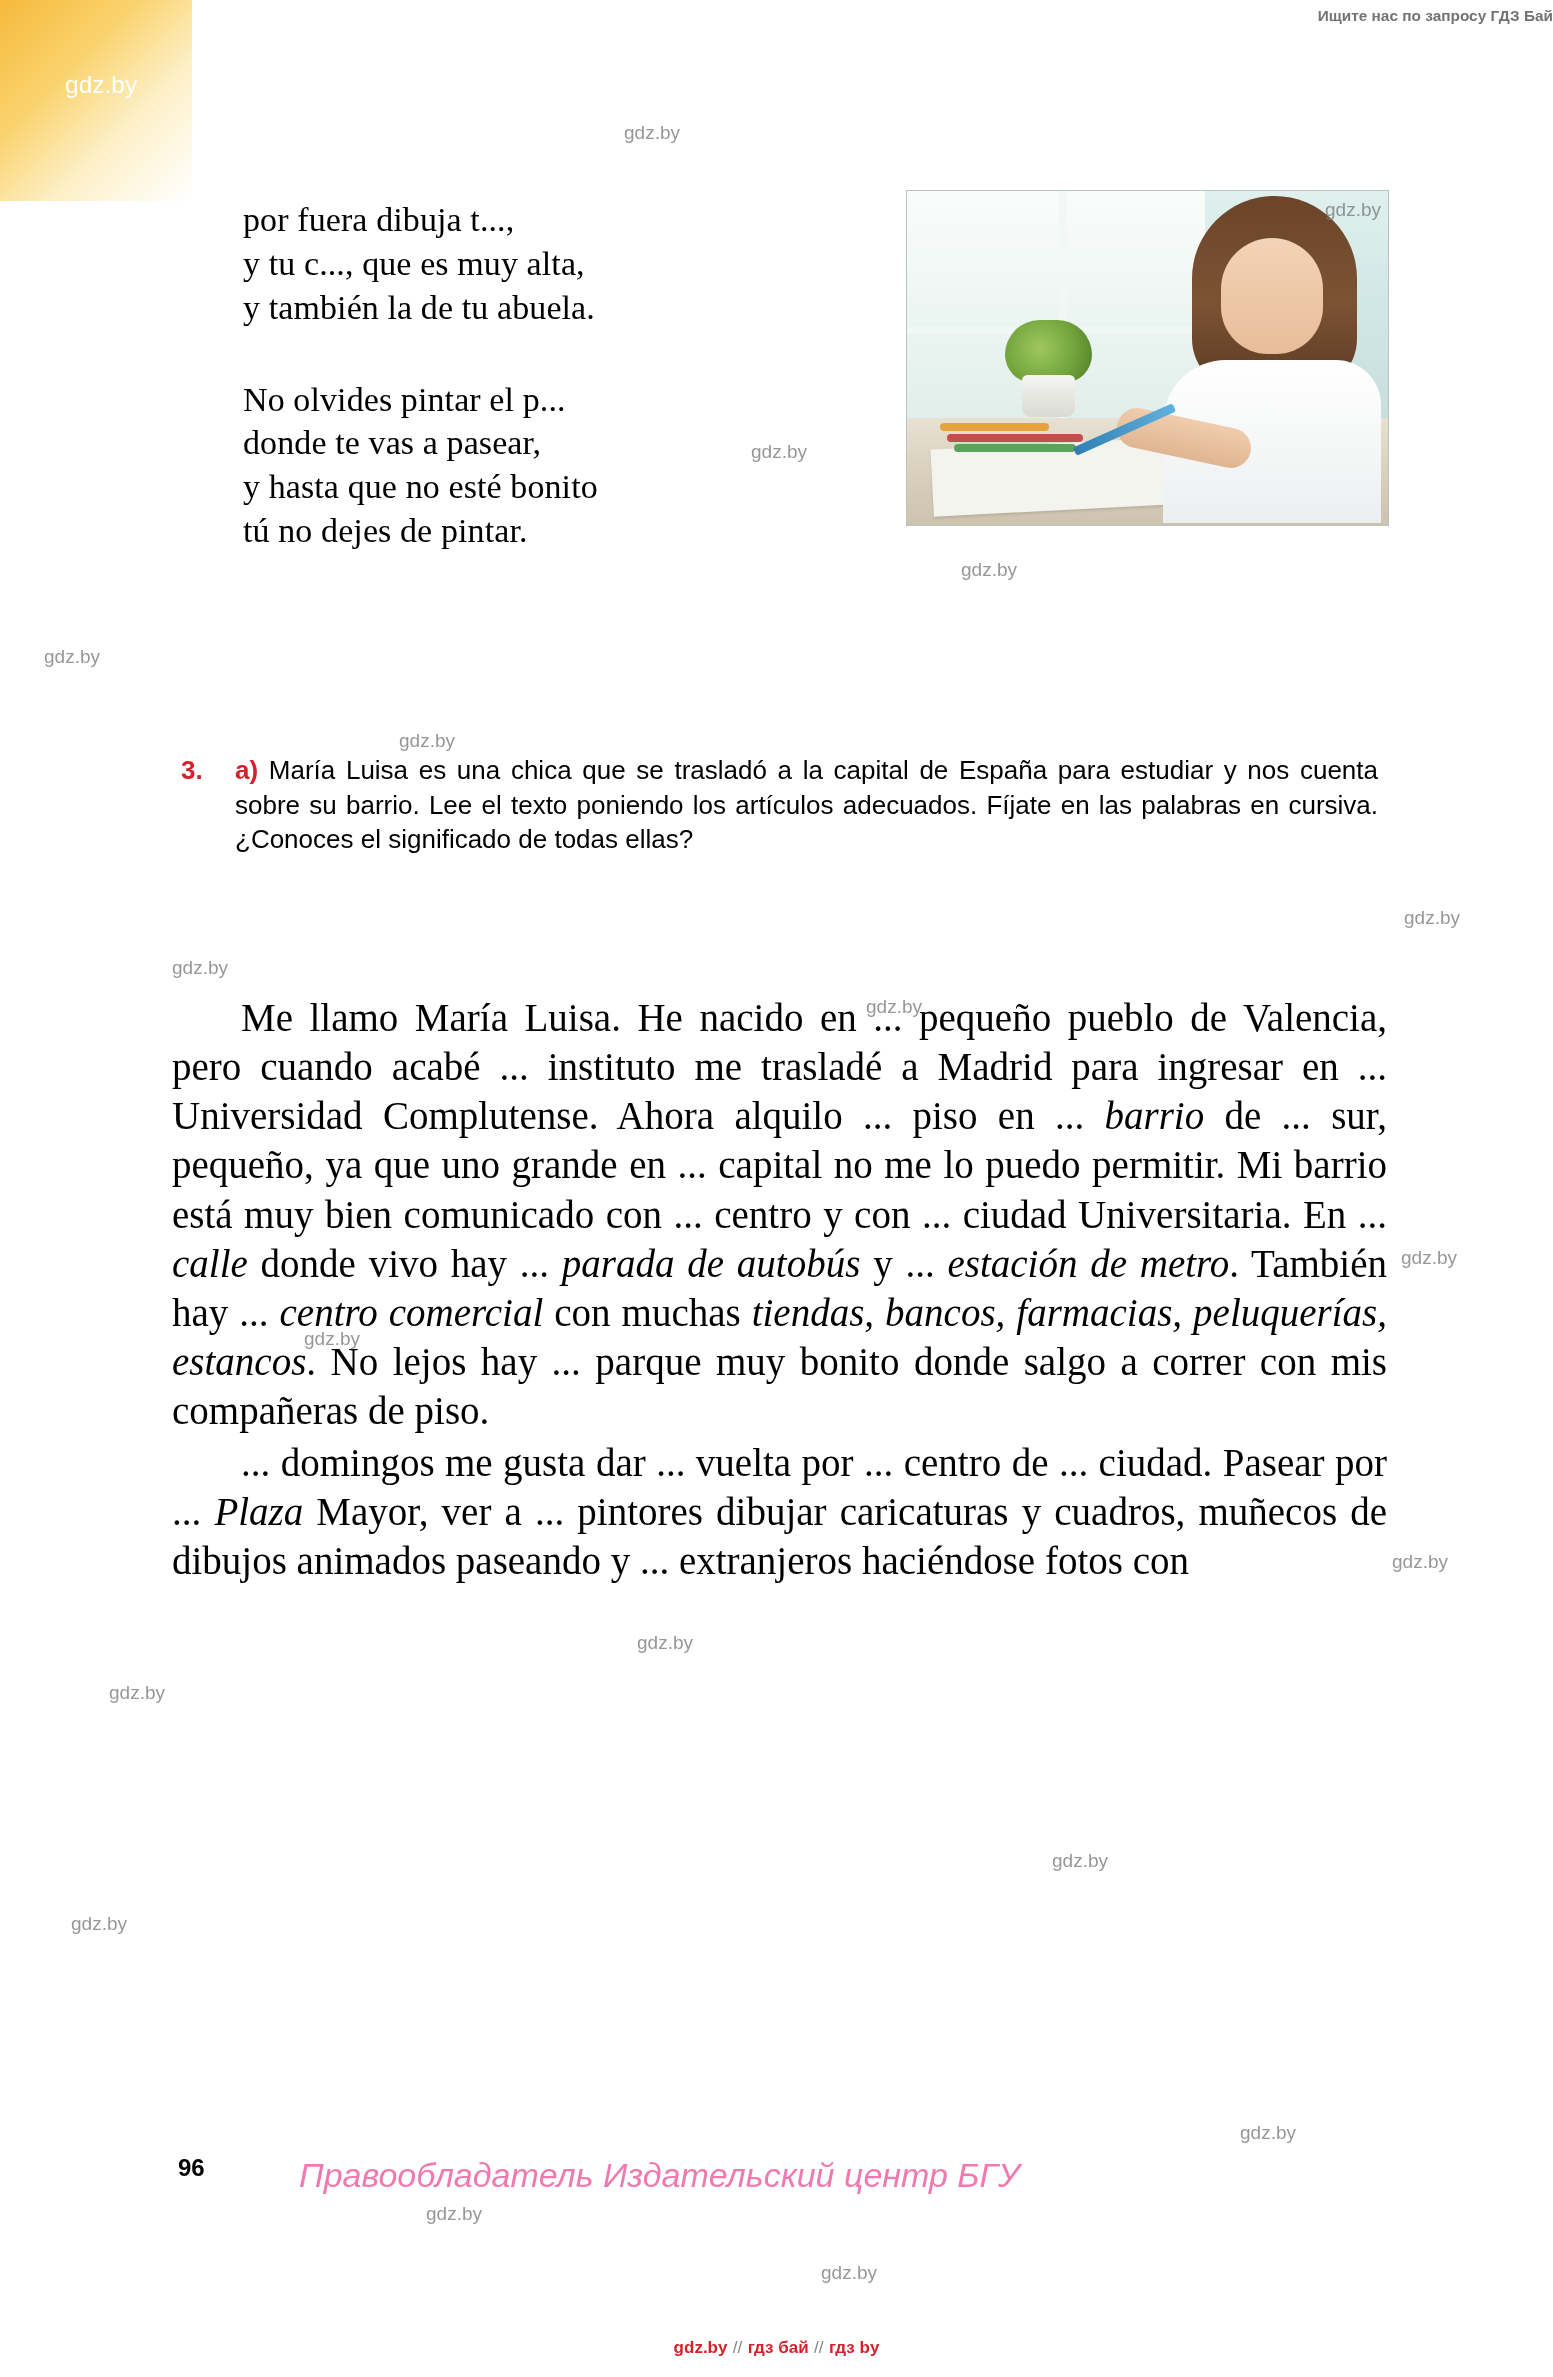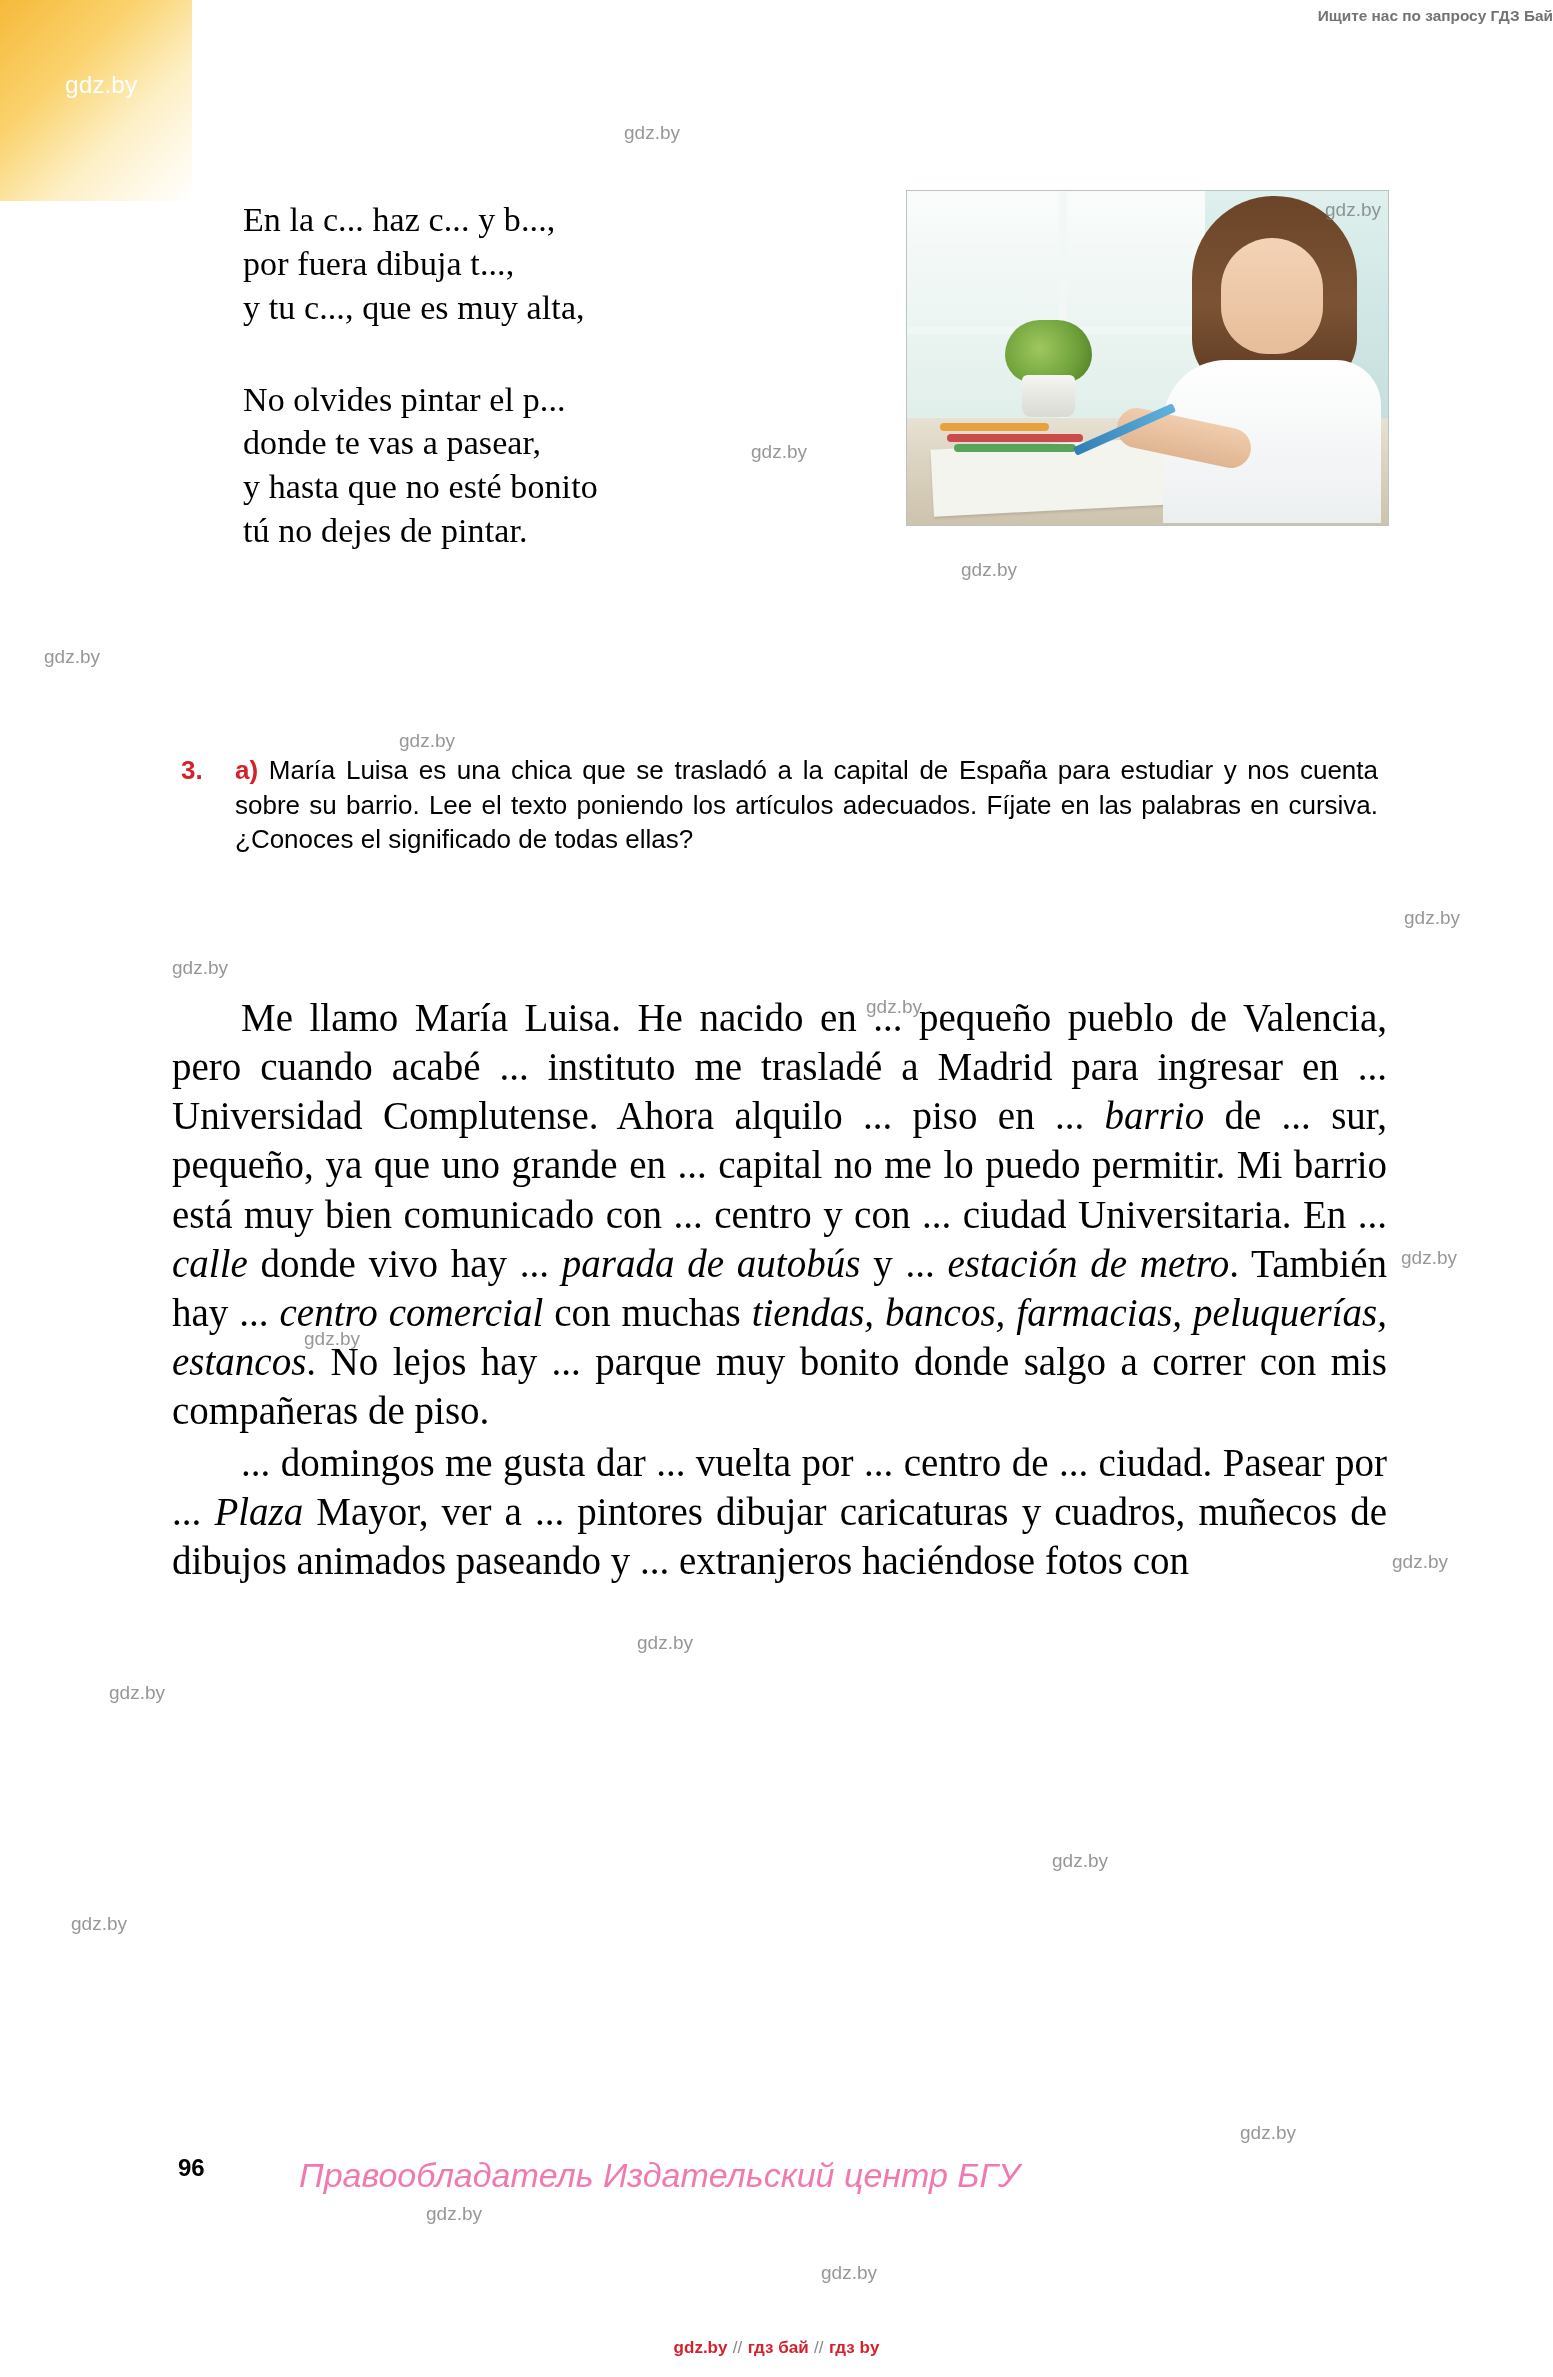--- a/index.html
+++ b/index.html
@@ -232,23 +232,23 @@
 <body>
 
 <div class="top-banner">Ищите нас по запросу ГДЗ Бай</div>
 
 <div class="corner-logo">
   <span class="corner-text">gdz.by</span>
 </div>
 
 <div class="poem">
   <div class="stanza stanza-1">
-    <div>En la c... haz c... y b...,</div>
     <div>por fuera dibuja t...,</div>
     <div>y tu c..., que es muy alta,</div>
+    <div>y también la de tu abuela.</div>
   </div>
   <div class="stanza stanza-2">
     <div>No olvides pintar el p...</div>
     <div>donde te vas a pasear,</div>
     <div>y hasta que no esté bonito</div>
     <div>tú no dejes de pintar.</div>
   </div>
 </div>
 
 <div class="photo">

